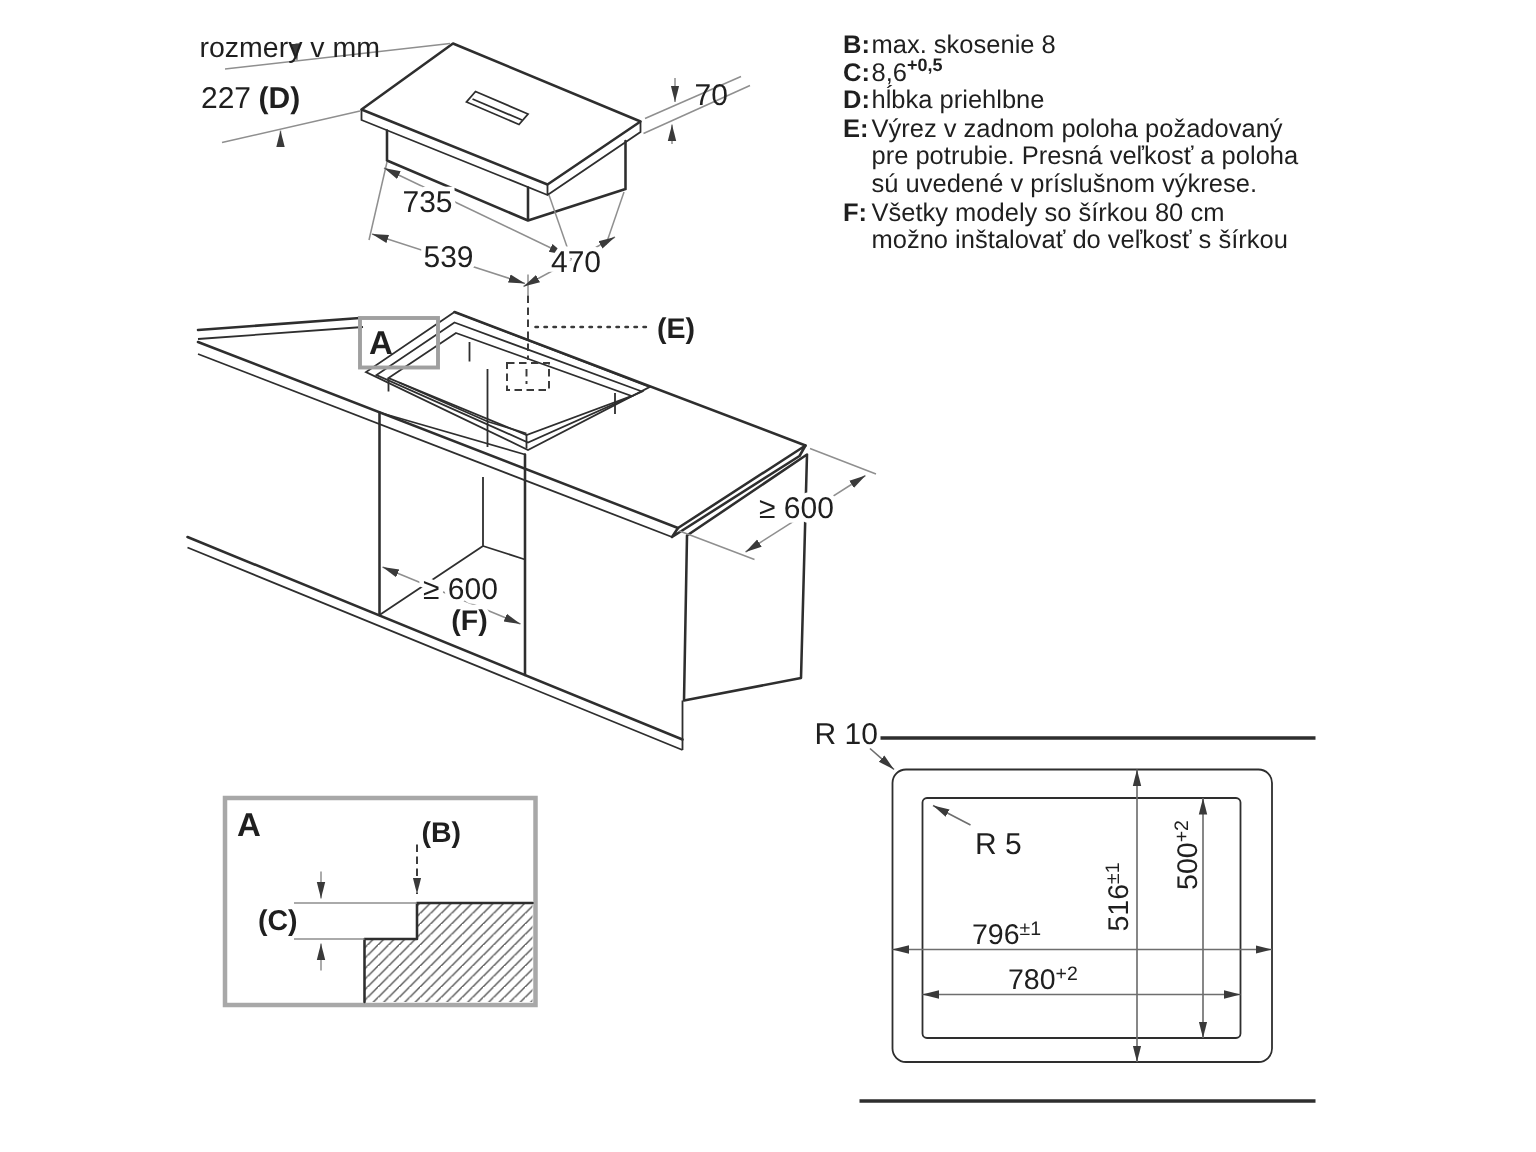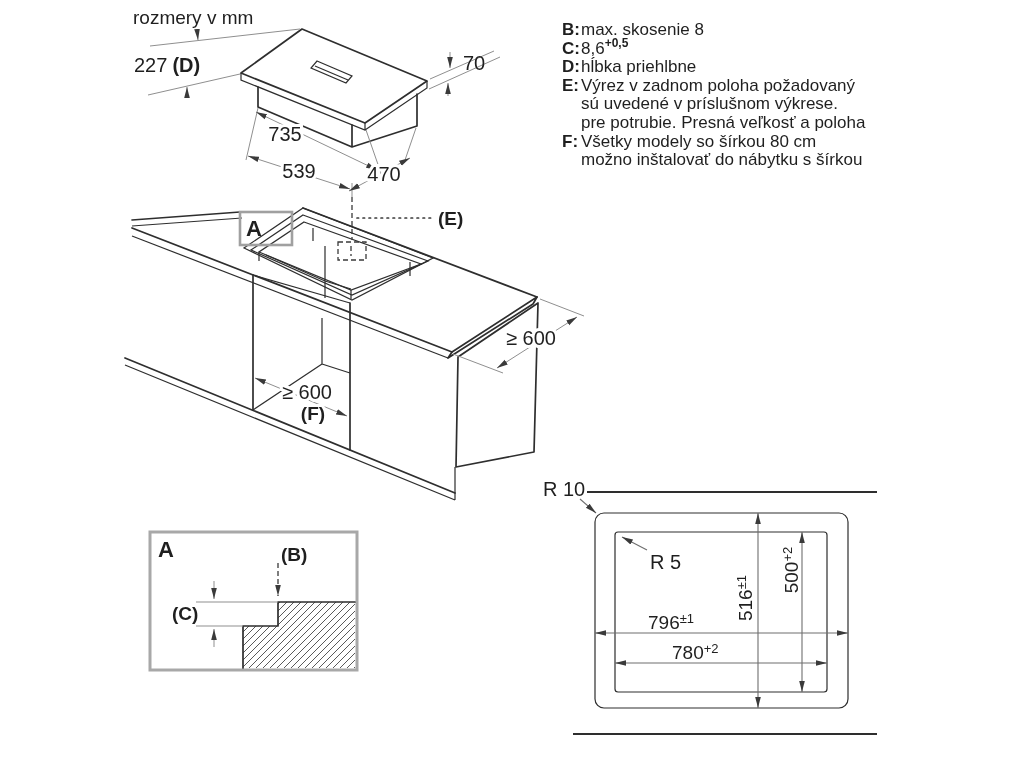--- a/index.html
+++ b/index.html
@@ -22,21 +22,21 @@
   text{font-family:"Liberation Sans", sans-serif;fill:#1f1f1f;}
   .t-dim{font-size:20px;}
   .t-dim-halo{font-size:20px;paint-order:stroke;stroke:#ffffff;stroke-width:6px;}
   .t-key{font-size:19px;font-weight:bold;}
   .t-key-halo{font-size:19px;font-weight:bold;paint-order:stroke;stroke:#ffffff;stroke-width:6px;}
   .t-marker{font-size:22px;font-weight:bold;}
   .t-rad{font-size:20px;}
   .t-rot{font-size:19px;}
   .t-sup{font-size:13px;}
   
-  #units-label{left:133px;top:7px;font-size:19px;}
+  #units-label{left:133px;top:22px;font-size:19px;}
   #legend{left:562px;top:21px;width:370px;font-size:17px;line-height:18.6px;}
   .legend-item{position:relative;padding-left:19px;}
   .legend-key{position:absolute;left:0;top:0;font-weight:bold;}
   .legend-sup{font-size:12px;vertical-align:super;line-height:0;font-weight:bold;}
 </style>
 </head>
 <body>
 
 <div id="stage">
 
@@ -192,23 +192,23 @@
     <span class="legend-key">C:</span>
     <div><span>8,6</span><span class="legend-sup">+0,5</span></div>
   </div>
   <div class="legend-item">
     <span class="legend-key">D:</span>
     <div>hĺbka priehlbne</div>
   </div>
   <div class="legend-item">
     <span class="legend-key">E:</span>
     <div>Výrez v zadnom poloha požadovaný</div>
+    <div>pre potrubie. Presná veľkosť a poloha</div>
     <div>sú uvedené v príslušnom výkrese.</div>
-    <div>pre potrubie. Presná veľkosť a poloha</div>
   </div>
   <div class="legend-item">
     <span class="legend-key">F:</span>
     <div>Všetky modely so šírkou 80 cm</div>
-    <div>možno inštalovať do nábytku s šírkou</div>
+    <div>možno inštalovať do veľkosť s šírkou</div>
   </div>
 </div>
 
 </div>
 
 </body></html>

